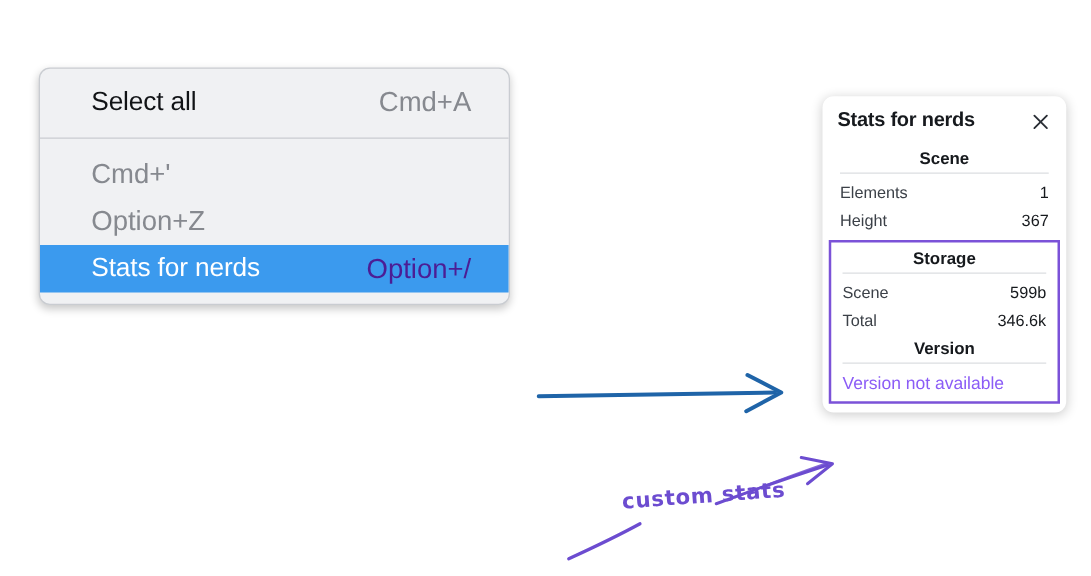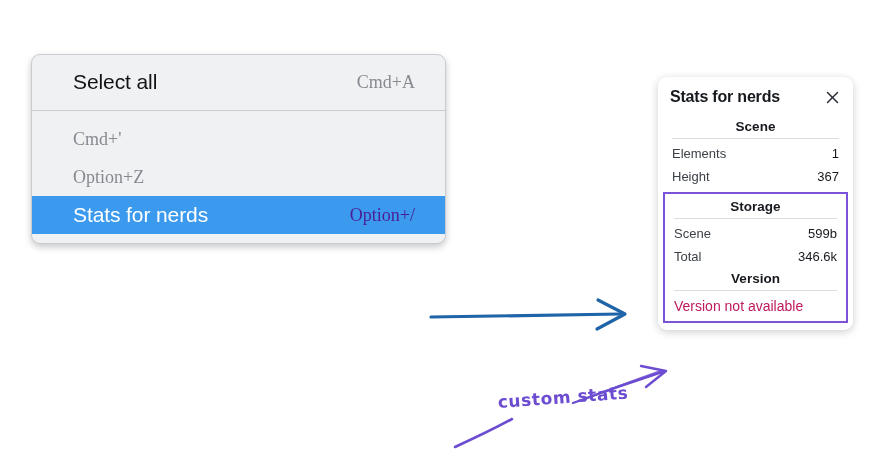--- a/index.html
+++ b/index.html
@@ -13,21 +13,21 @@
     position: relative;
     overflow: hidden;
     font-family: "Liberation Sans", sans-serif;
   }
 
   
   #context-menu {
     position: absolute;
     left: 31px;
     top: 54px;
-    width: 415px;
+    width: 377px;
     background: #f0f1f3;
     border: 1px solid #c9ccd1;
     border-radius: 9px;
     box-shadow: 0 3px 7px rgba(0,0,0,0.22);
     overflow: hidden;
     box-sizing: border-box;
   }
   .menu-group {
     padding: 8px 0 0 0;
   }
@@ -48,24 +48,23 @@
     box-sizing: border-box;
     cursor: default;
   }
   .menu-item .mi-label {
     font-size: 21px;
     color: #111316;
     letter-spacing: -0.1px;
     white-space: nowrap;
   }
   .menu-item .mi-shortcut {
-    font-size: 18px;
+    font-size: 22px;
     color: #86898f;
     white-space: nowrap;
-    font-family: Liberation Serif, serif;
   }
   .menu-item.selected {
     background: #3b9aee;
   }
   .menu-item.selected .mi-label { color: #ffffff; }
   .menu-item.selected .mi-shortcut { color: #4c1d95; }
 
   
   #stats-panel {
     position: absolute;
@@ -120,21 +119,21 @@
     font-size: 13px;
     color: #3c4148;
     padding: 2px 2px 2px 2px;
     line-height: 19px;
   }
   .stat-row .sv {
     color: #16191d;
   }
   .single-row {
     font-size: 14px;
-    color: #be185d;
+    color: #8b5cf6;
     padding: 3px 2px 1px 2px;
     line-height: 19px;
   }
 
   
   #custom-stats-box {
     border: 2px solid #7b52d8;
     margin: 4px -7px -5px -7px;
     padding: 2px 7px 4px 7px;
   }

